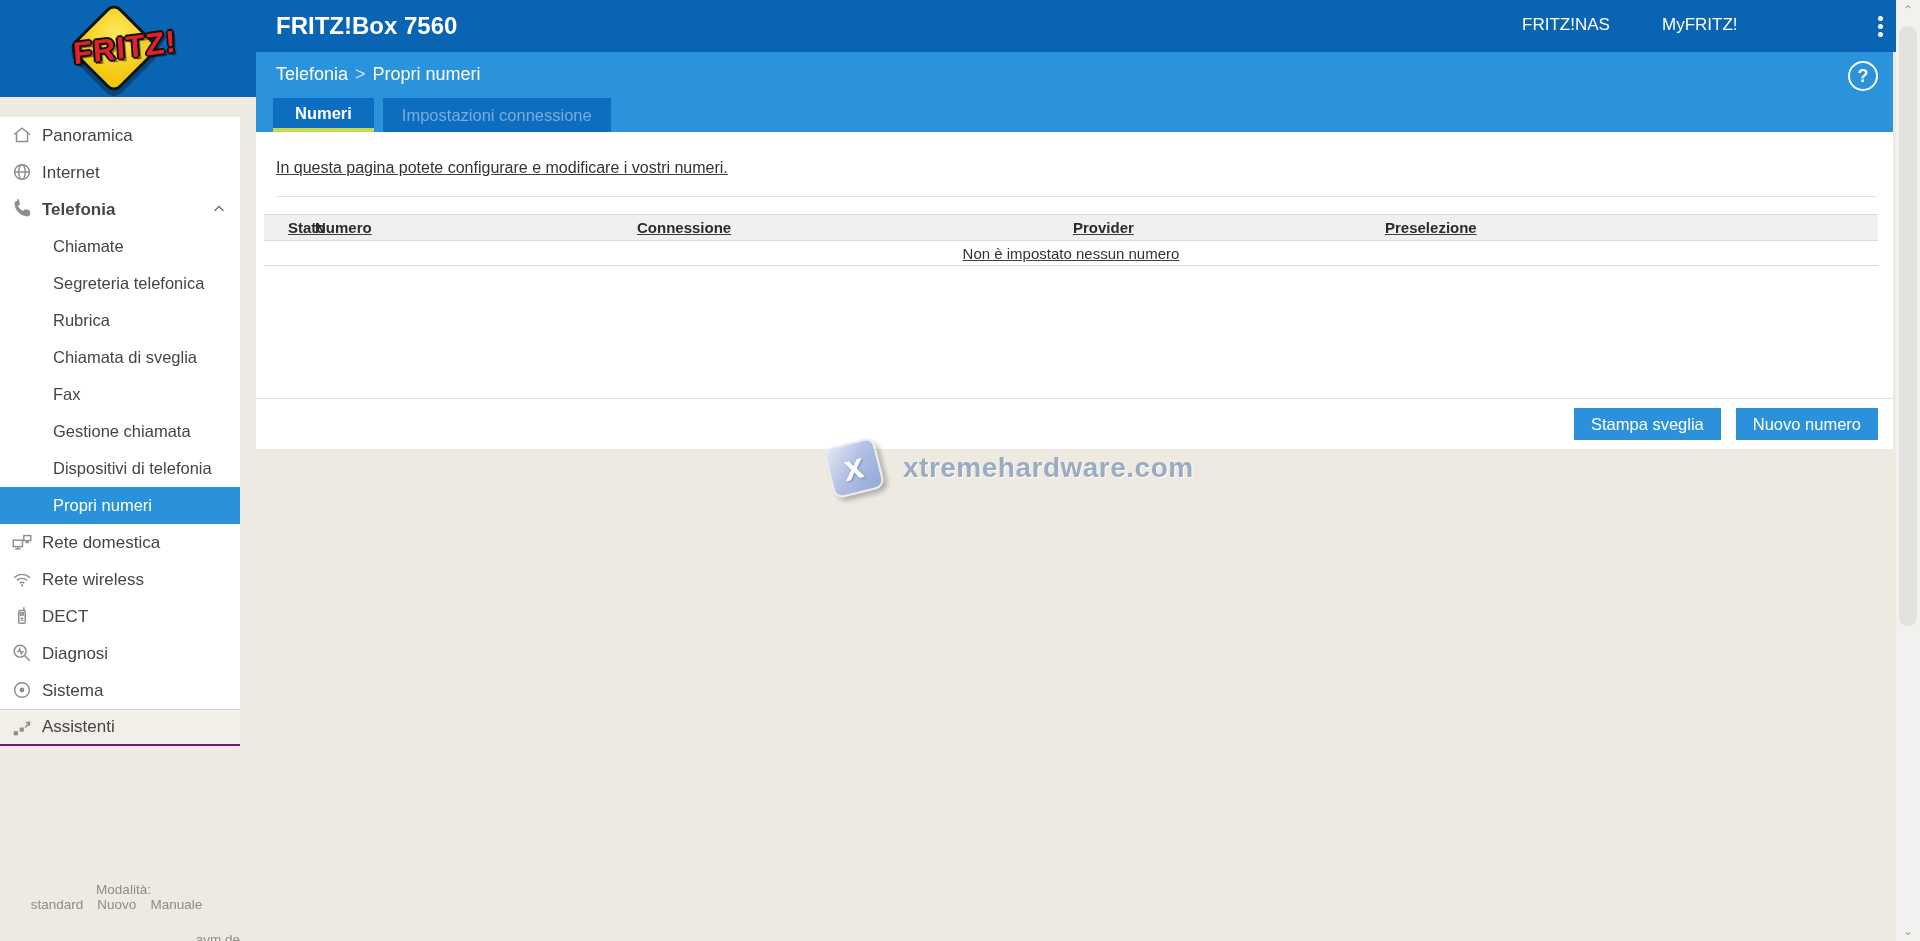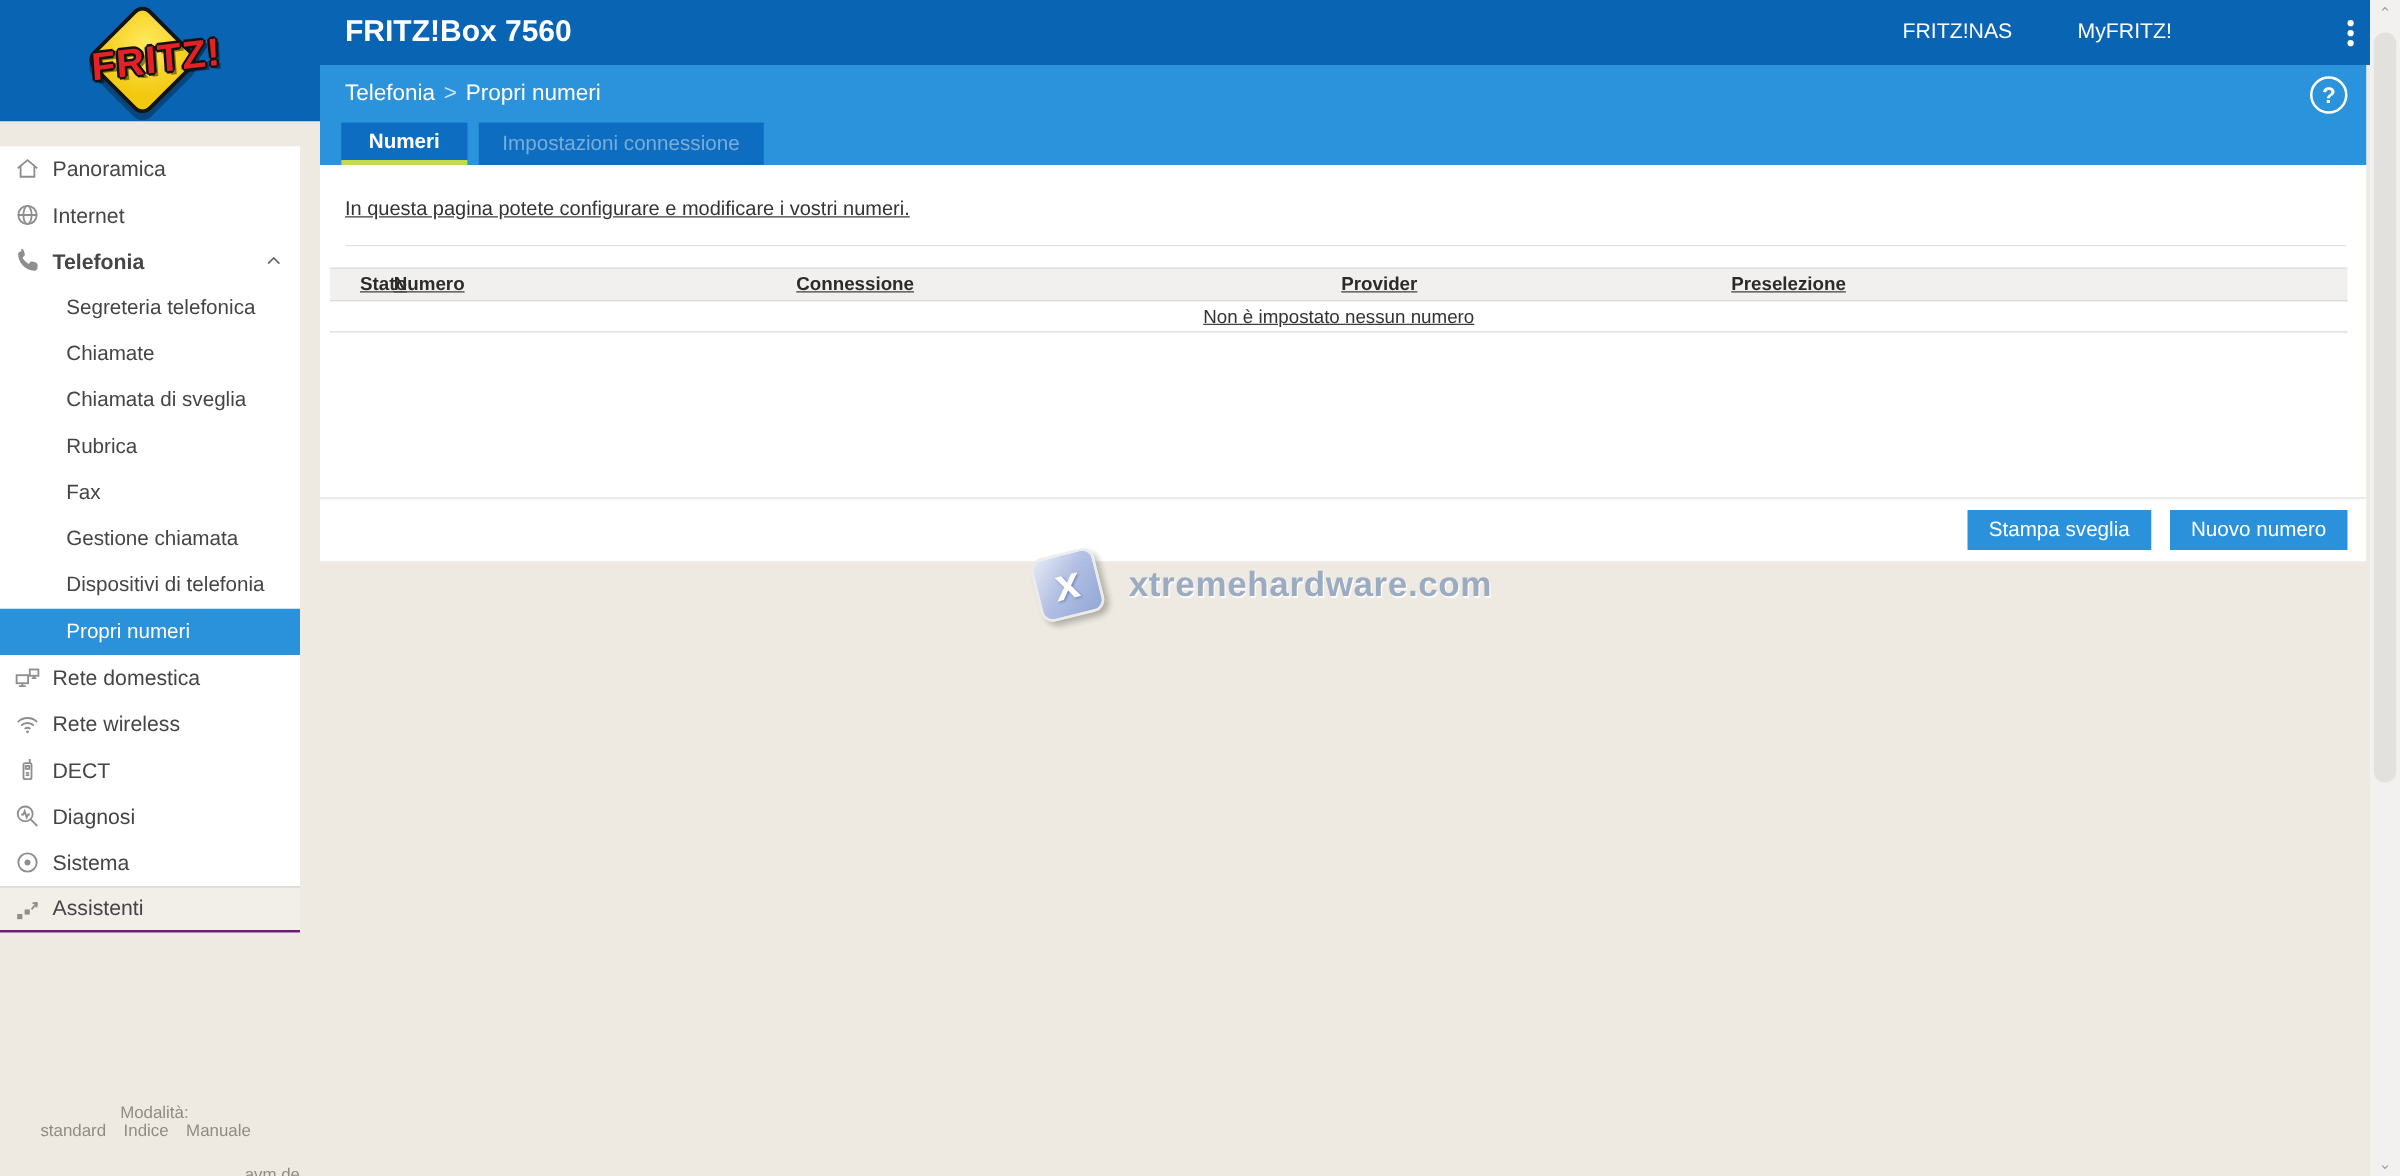--- a/index.html
+++ b/index.html
@@ -164,24 +164,24 @@
           <path fill="currentColor" d="M6.6 3.2c-1.6 0-2.9 1.3-2.8 2.9.4 7.6 6.5 13.7 14.1 14.1 1.6.1 2.9-1.2 2.9-2.8v-2.1c0-1-.7-1.9-1.7-2.2l-2.9-.8c-.8-.2-1.7.1-2.2.8l-.9 1.2c-2.4-1.2-4.3-3.1-5.5-5.5l1.2-.9c.7-.5 1-1.4.8-2.2l-.8-2.9c-.3-1-1.2-1.7-2.2-1.7z"></path>
         </svg>
     </span>
     <span>Telefonia</span>
     <span class="chev">
       <svg viewBox="0 0 24 24" fill="none" stroke="currentColor" stroke-width="1.8">
           <polyline points="6,14.5 12,8.5 18,14.5"></polyline>
         </svg>
     </span>
   </div>
+  <div class="sub-item">Chiamate</div>
   <div class="sub-item">Segreteria telefonica</div>
-  <div class="sub-item">Chiamate</div>
+  <div class="sub-item">Rubrica</div>
   <div class="sub-item">Chiamata di sveglia</div>
-  <div class="sub-item">Rubrica</div>
   <div class="sub-item">Fax</div>
   <div class="sub-item">Gestione chiamata</div>
   <div class="sub-item">Dispositivi di telefonia</div>
   <div class="sub-item selected">Propri numeri</div>
   <div class="side-item">
     <span class="icon">
       <svg viewBox="0 0 24 24" fill="none" stroke="currentColor" stroke-width="1.6">
           <rect x="2.5" y="10" width="10" height="7"></rect>
           <line x1="7.5" y1="17" x2="7.5" y2="19.5"></line>
           <line x1="4.5" y1="19.5" x2="10.5" y2="19.5"></line>
@@ -292,21 +292,21 @@
 
 <div class="watermark">
   <div class="wm-icon">
     <span>x</span>
   </div>
   <div class="wm-text">xtremehardware.com</div>
 </div>
 
 <div class="page-footer">
   <div class="row1">
-    <span>Modalità: standard</span><span>Indice</span><span>Manuale</span>
+    <span>Modalità: standard</span><span>Nuovo</span><span>Manuale</span>
   </div>
   <div class="row2">avm.de</div>
 </div>
 
 <div class="scrollbar">
   <div class="sb-arrow sb-up">⌃</div>
   <div class="sb-thumb"></div>
   <div class="sb-arrow sb-down">⌄</div>
 </div>
 

